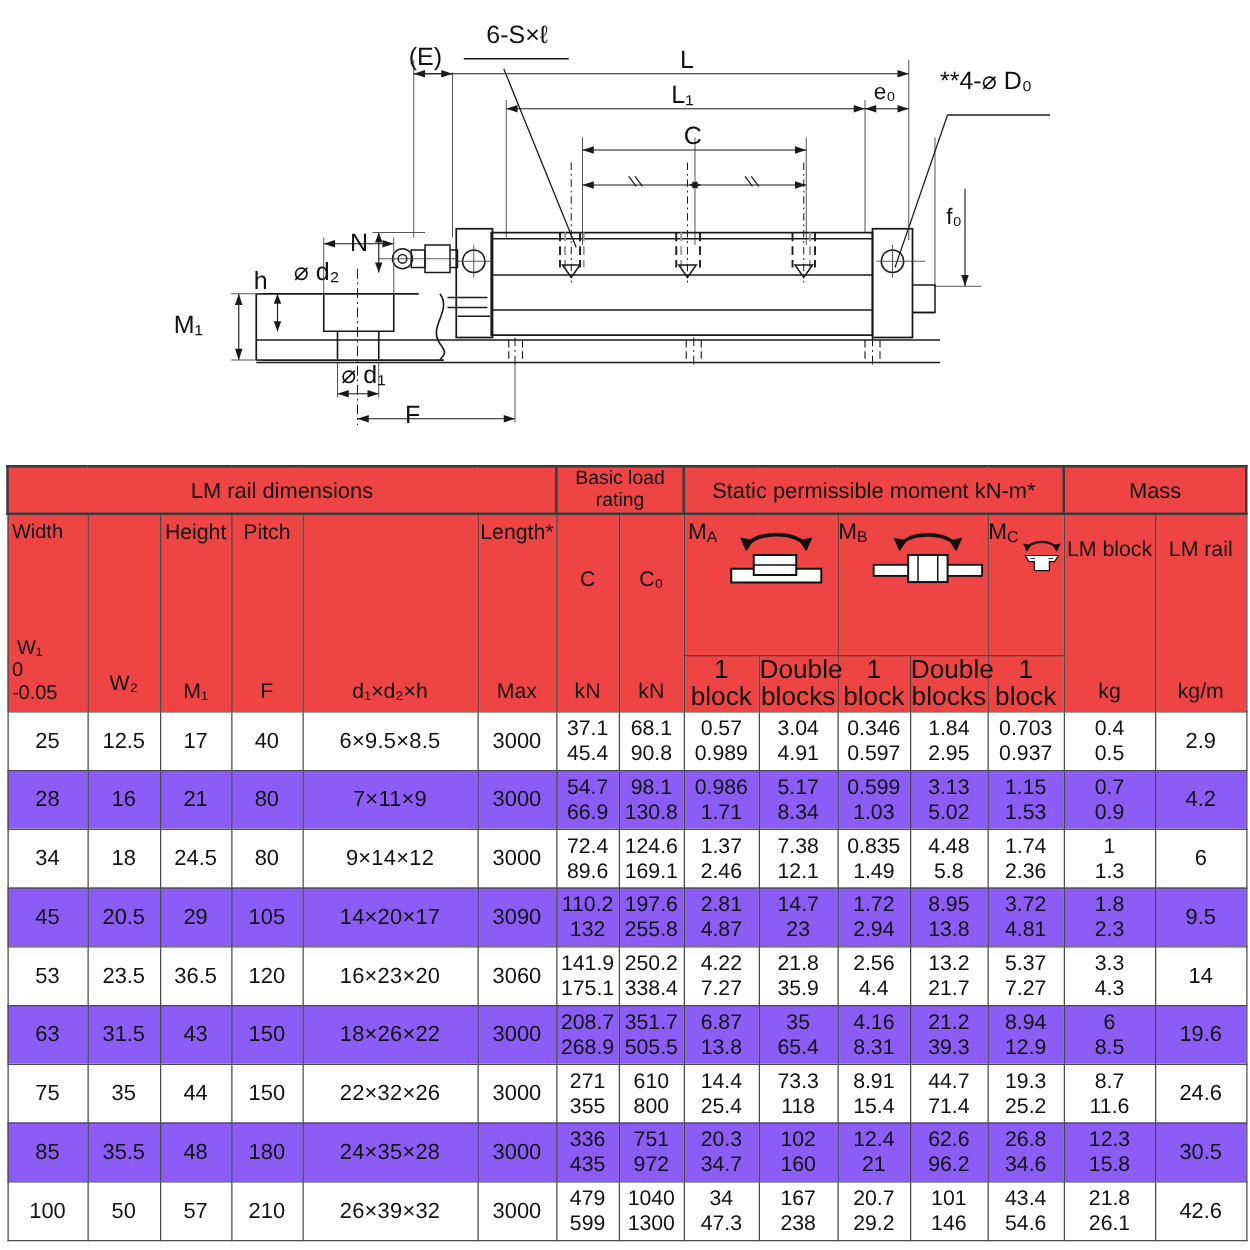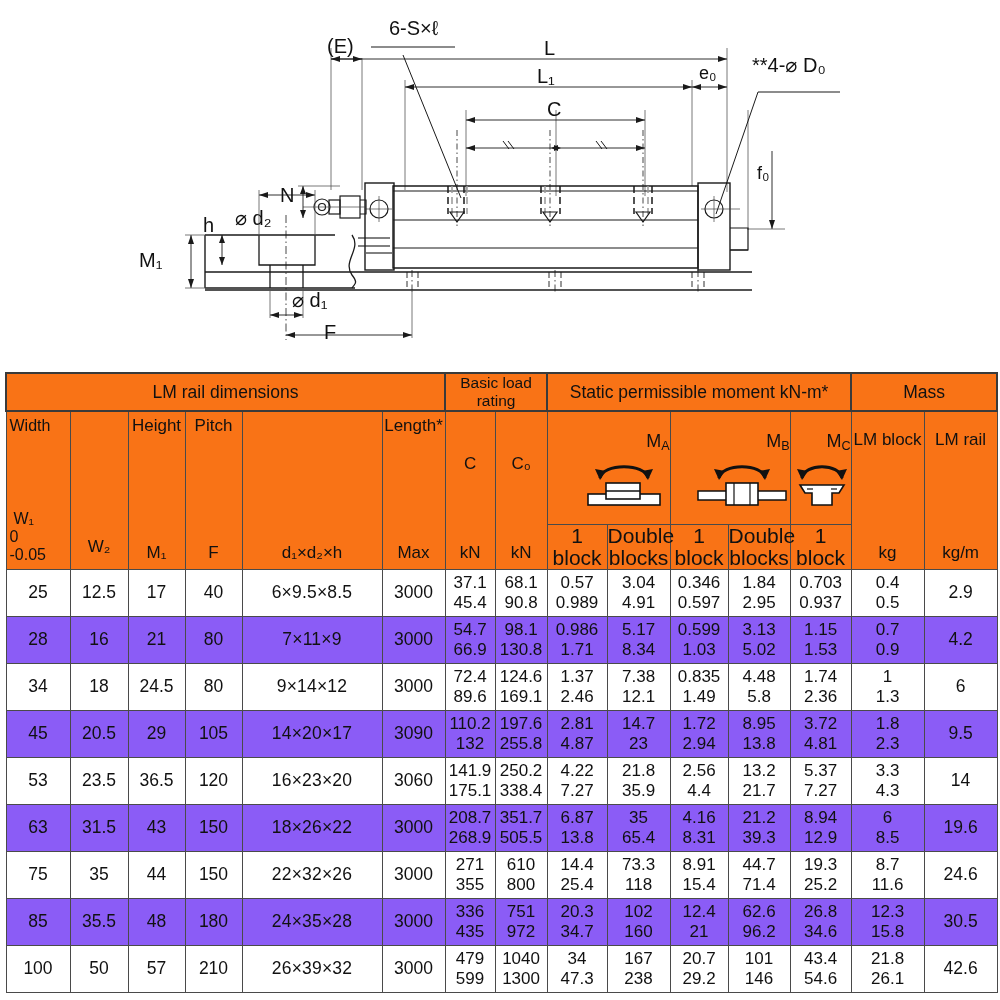--- a/index.html
+++ b/index.html
@@ -37,36 +37,36 @@
     font-size: 17px;
   }
   #spec-table td, #spec-table th {
     border: 1px solid #4a4a4a;
     text-align: center;
     vertical-align: middle;
     padding: 0;
     font-weight: normal;
     color: #111;
   }
-  #spec-table .hd { background: #f97316; }
+  #spec-table .hd { background: #ef4444; }
   #spec-table thead tr.grp1 td { height: 26px; font-size: 17.5px; }
   #spec-table thead tr.grp2 td { height: 113px; }
   #spec-table thead tr.grp3 td { height: 44px; font-size: 21px; line-height: 1.05; }
   .outer { border: 2px solid #3a3a3a !important; }
 
   .hcell { display: flex; flex-direction: column; height: 100%; justify-content: space-between; align-items: center; padding: 4px 1px 6px 1px; }
   .hcell .top { font-size: 17px; }
   .hcell .bot { font-size: 17px; }
   .widthcell { display:flex; flex-direction:column; height:100%; padding: 5px 2px 5px 3px; align-items:flex-start; font-size:16px; line-height:1.12;}
   .widthcell .tol { margin-top: auto; text-align:left; }
   .w2cell { display:flex; height:100%; align-items:flex-end; justify-content:center; padding-bottom: 12px;}
   .twoline { font-size: 16.5px; line-height: 1.12; }
 
   
-  .micell { display: flex; flex-direction: column; align-items: flex-end; justify-content: center; height: 100%; gap: 1px; padding-top: 3px;}
+  .micell { display: flex; align-items: flex-start; justify-content: center; height: 100%; gap: 1px; padding-top: 3px;}
   .micell .mlab { font-size: 18px; }
   .micell svg { display:block; }
 
   
   #spec-table tbody tr { height: 47px; }
   #spec-table tbody tr.alt td { background: #e7eaed; }
   #spec-table tbody tr td { background: #ffffff; }
   #spec-table tbody tr.alt td { background: #8b5cf6; }
   .stack { line-height: 1.18; font-size: 17px; }
   .single { font-size: 17.5px; }
@@ -285,21 +285,21 @@
 
     <div class="dlabel dl-lg" style="left:389px; top:18px;">6-S×ℓ</div>
     <div class="dlabel dl-lg" style="left:327px; top:36px;">(E)</div>
     <div class="dlabel dl-lg" style="left:544px; top:38px;">L</div>
     <div class="dlabel dl-lg" style="left:537px; top:66px;">L₁</div>
     <div class="dlabel dl-lg" style="left:547px; top:99px;">C</div>
     <div class="dlabel dl-md" style="left:699px; top:64px;">e₀</div>
     <div class="dlabel dl-md" style="left:757px; top:164px;">f₀</div>
     <div class="dlabel dl-lg" style="left:752px; top:55px;">**4-⌀ D₀</div>
     <div class="dlabel dl-lg" style="left:235px; top:164px;margin-top:44px;">⌀ d₂</div>
-    <div class="dlabel dl-lg" style="left:292px; top:290px;">⌀ d₁</div>
+    <div class="dlabel dl-lg" style="left:273px; top:290px;">⌀ d₁</div>
     <div class="dlabel dl-lg" style="left:280px; top:185px;">N</div>
     <div class="dlabel dl-lg" style="left:203px; top:215px;">h</div>
     <div class="dlabel dl-lg" style="left:139px; top:250px;">M₁</div>
     <div class="dlabel dl-lg" style="left:324px; top:322px;">F</div>
   </div>
 
   <table id="spec-table">
     <colgroup>
       <col style="width:64px">
         <col style="width:58px">

